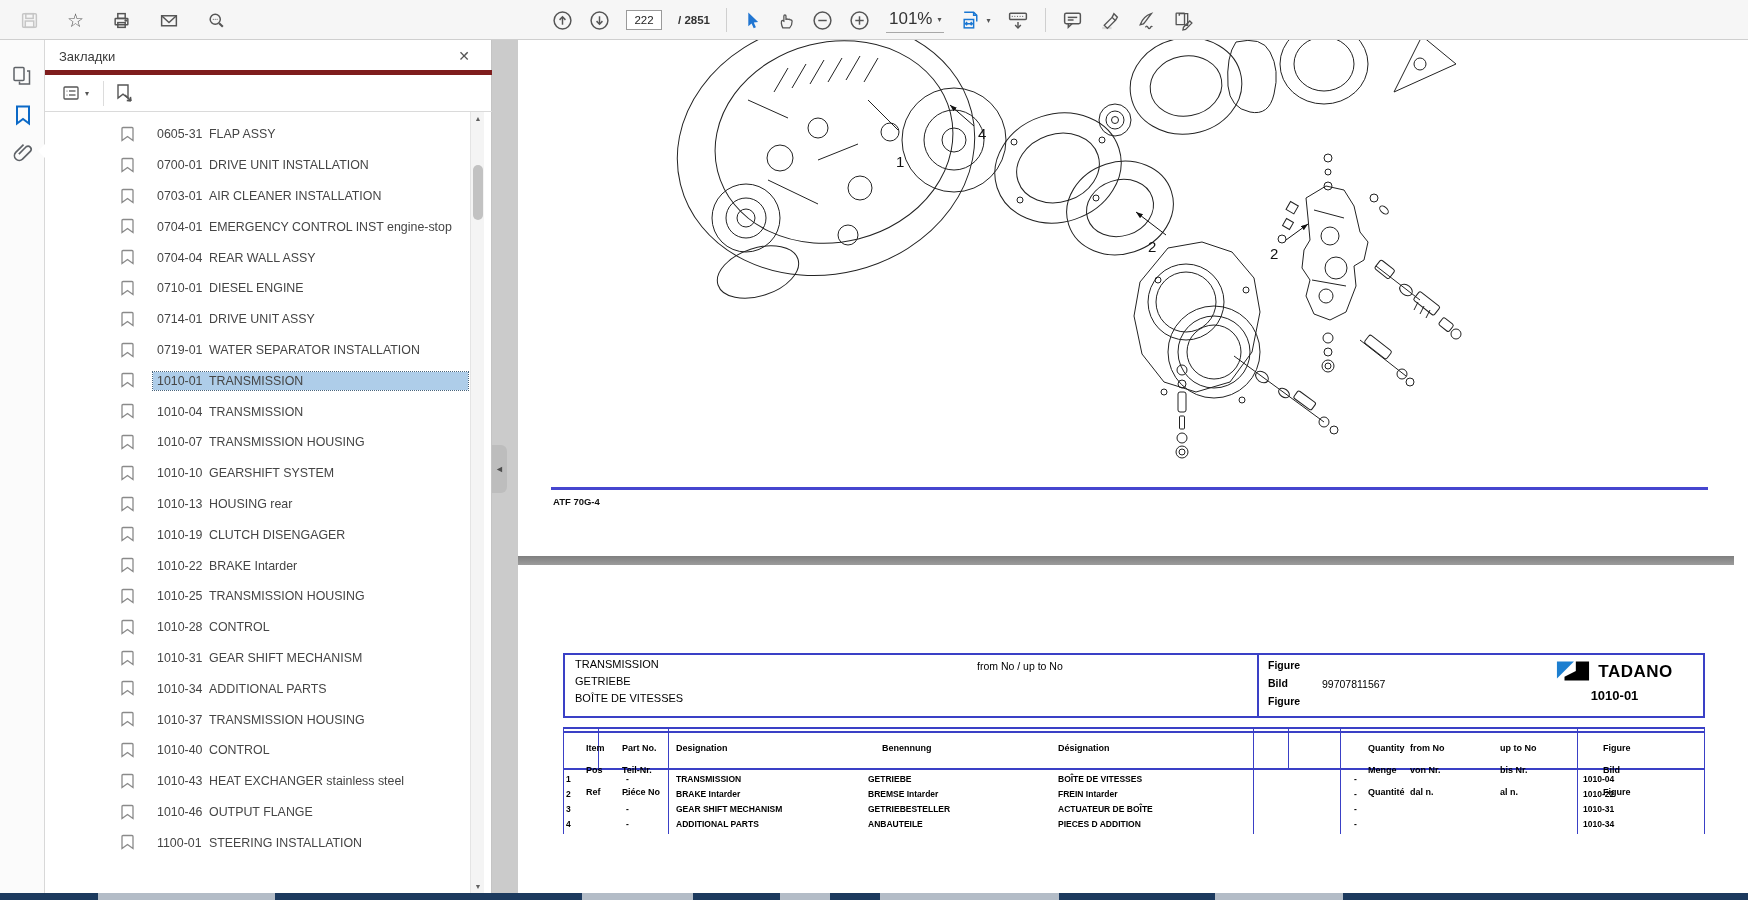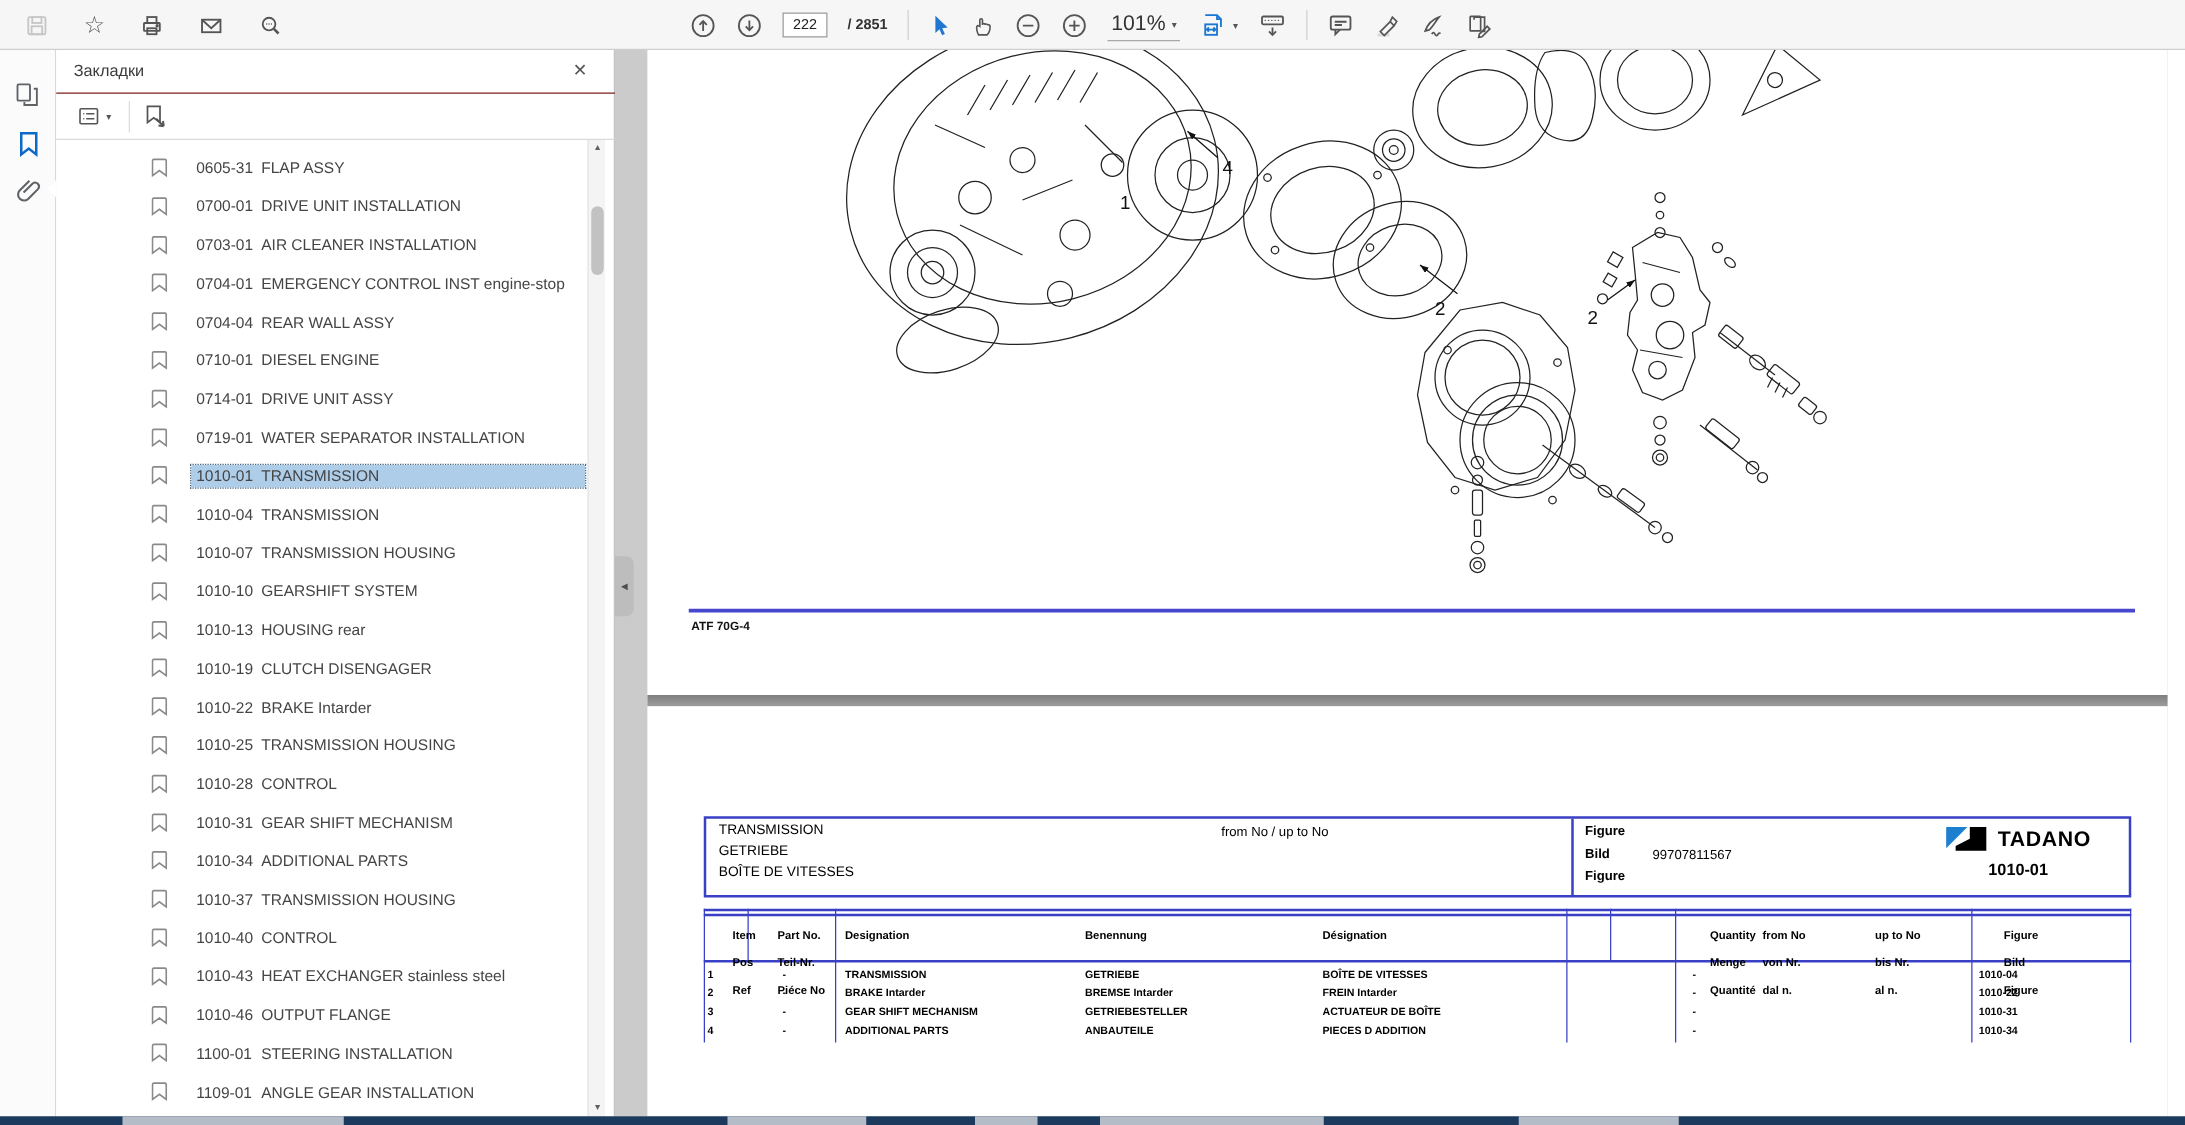--- a/index.html
+++ b/index.html
@@ -27,21 +27,21 @@
                background:#fbfbfb; border-right:1px solid #d8d8d8; }
   .rail-ico { position:absolute; left:10px; cursor:pointer; }
   .rail-notch { position:absolute; left:38px; top:104px; width:0; height:0;
                 border-top:7px solid transparent; border-bottom:7px solid transparent;
                 border-right:7px solid #ffffff; }
 
   
   .sidebar { position:absolute; left:45px; top:40px; width:447px; height:853px;
              background:#fff; border-right:1px solid #c4c4c4; }
   .sb-header { position:absolute; left:0; top:0; width:447px; height:35px;
-               border-bottom:1px solid #7f1d1d; }
+               border-bottom:5px solid #7f1d1d; }
   .sb-title { position:absolute; left:14px; top:9px; font-size:13px; color:#3a3a3a; }
   .sb-close { position:absolute; right:22px; top:8px; font-size:14px; color:#555; cursor:pointer; }
   .sb-tools { position:absolute; left:0; top:35px; width:447px; height:37px; border-bottom:1px solid #dadada; }
   .sb-opt { position:absolute; left:16px; top:8px; display:flex; align-items:center; gap:4px; cursor:pointer; }
   .sb-tool-sep { position:absolute; left:58px; top:6px; width:1px; height:25px; background:#dcdcdc; }
   .sb-locate { position:absolute; left:68px; top:7px; cursor:pointer; }
 
   .bm-list { position:absolute; left:0; top:79px; width:425px; }
   .bm-item { position:relative; height:30.8px; display:flex; align-items:center; padding-left:76px; cursor:pointer; }
   .bm-glyph { position:absolute; left:76px; top:7px; }
@@ -514,30 +514,20 @@
     </span>
   </div>
         <div class="bm-item">
     <span class="bm-glyph">
       <svg width="13" height="16" viewBox="0 0 13 16" fill="none" stroke="#8a8a8a" stroke-width="1.3">
         <path d="M2,1.5 h9 a1,1 0 0 1 1,1 v12 l-5.5,-4 -5.5,4 v-12 a1,1 0 0 1 1,-1 Z"></path>
       </svg>
     </span>
     <span class="bm-text">
       <span class="bm-code">1100-01</span><span class="bm-label">STEERING INSTALLATION</span>
-    </span>
-  </div>
-        <div class="bm-item">
-    <span class="bm-glyph">
-      <svg width="13" height="16" viewBox="0 0 13 16" fill="none" stroke="#8a8a8a" stroke-width="1.3">
-        <path d="M2,1.5 h9 a1,1 0 0 1 1,1 v12 l-5.5,-4 -5.5,4 v-12 a1,1 0 0 1 1,-1 Z"></path>
-      </svg>
-    </span>
-    <span class="bm-text">
-      <span class="bm-code">1109-01</span><span class="bm-label">ANGLE GEAR INSTALLATION</span>
     </span>
   </div>
       </div>
 
     <div class="sb-scroll">
       <span class="arr" style="top:3px;">▲</span>
       <div class="sb-thumb"></div>
       <span class="arr" style="bottom:3px;">▼</span>
     </div>
   </div>
@@ -716,21 +706,21 @@
         <span>Item</span><br>
         <span>Pos</span><br>
         <span>Ref</span>
       </div>
       <div class="hcell" style="left:84px; top:167px;">
         <span>Part No.</span><br>
         <span>Teil-Nr.</span><br>
         <span>Piéce No</span>
       </div>
       <div class="hcell" style="left:158px; top:178px;">Designation</div>
-      <div class="hcell" style="left:350px; top:178px;text-align:center;">Benennung</div>
+      <div class="hcell" style="left:364px; top:178px;text-align:center;">Benennung</div>
       <div class="hcell" style="left:540px; top:178px;">Désignation</div>
       <div class="hcell" style="left:830px; top:167px;">
         <span>Quantity</span><br>
         <span>Menge</span><br>
         <span>Quantité</span>
       </div>
       <div class="hcell" style="left:872px; top:167px;">
         <span>from No</span><br>
         <span>von Nr.</span><br>
         <span>dal n.</span>

